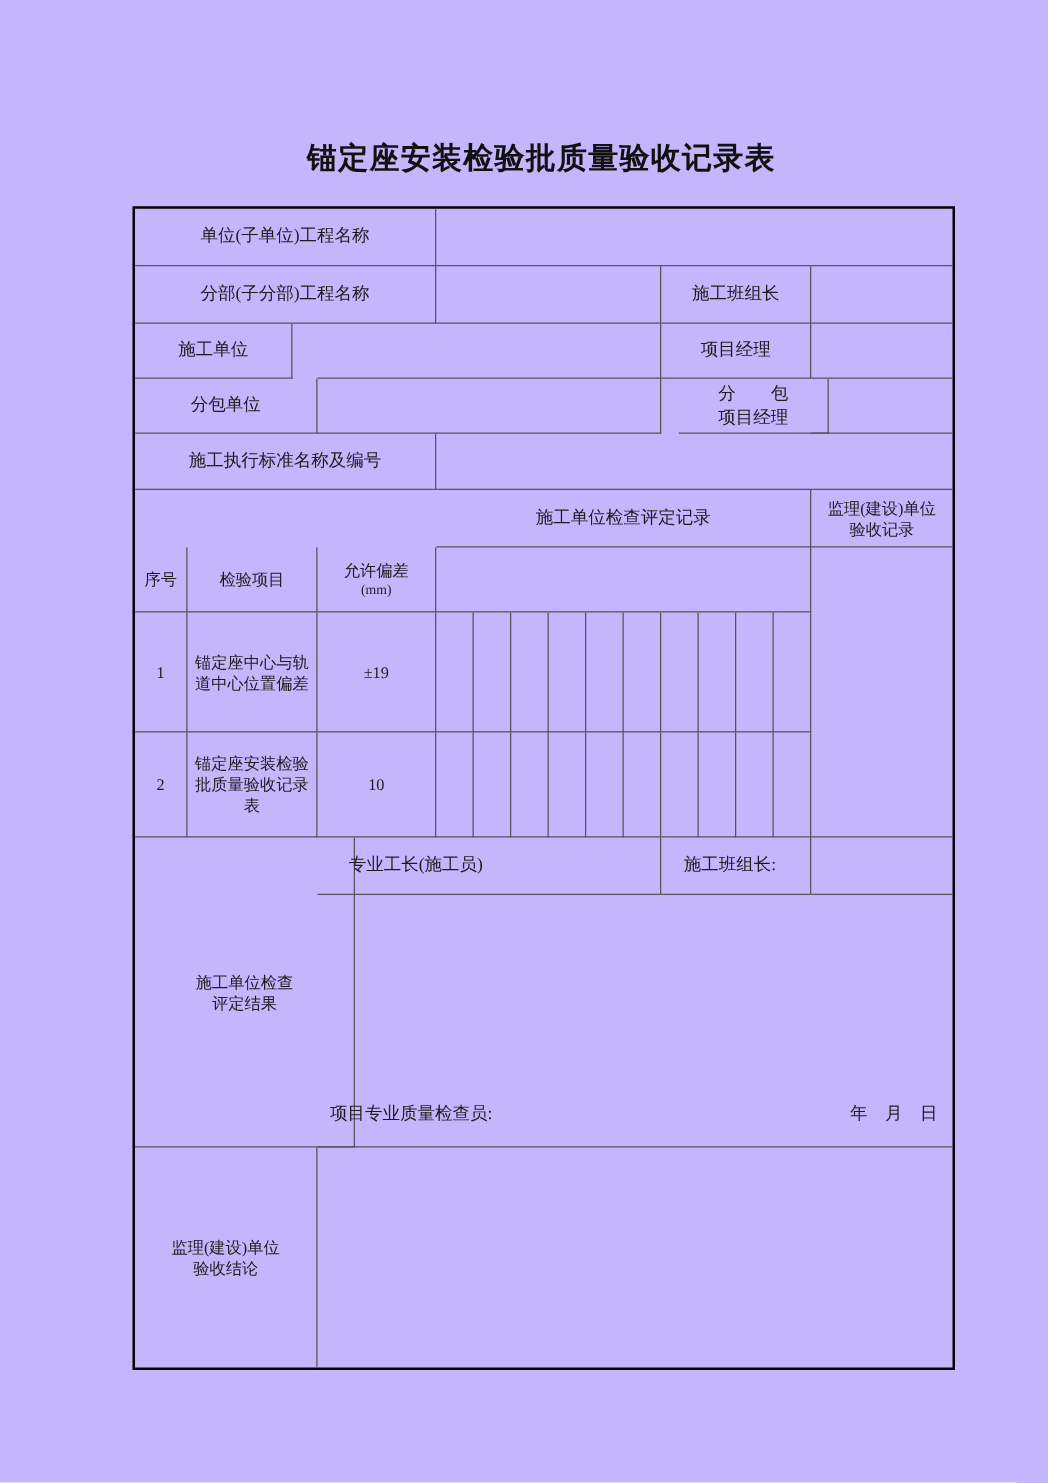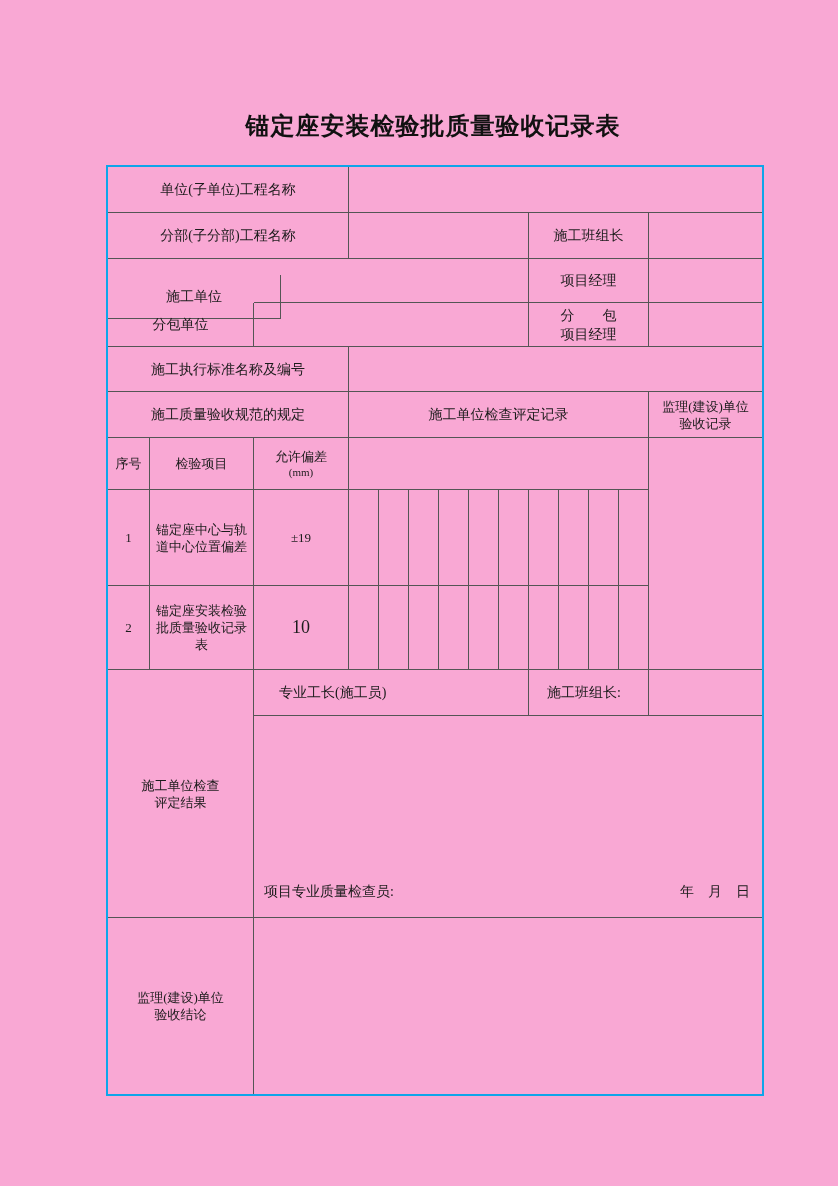--- a/index.html
+++ b/index.html
@@ -1,21 +1,21 @@
 <!DOCTYPE html>
 <html><head>
 <meta charset="utf-8">
 <style>
   html,body{margin:0;padding:0;background:#ffffff;}
-  .page{position:relative;width:838px;height:1186px;background:#f9a8d4;overflow:hidden;
+  .page{position:relative;width:838px;height:1186px;background:#c4b5fd;overflow:hidden;
         font-family:"Liberation Serif","DejaVu Serif",serif;color:#1c1c1c;}
   .doc-title{position:absolute;left:106px;top:110px;width:654px;text-align:center;
              font-size:24px;font-weight:bold;letter-spacing:1px;color:#111;}
   .tbl{position:absolute;left:106px;top:165px;width:654px;height:927px;
-       border:2px solid #0ea5e9;}
+       border:2px solid #000000;}
   .c{position:absolute;box-sizing:border-box;border-right:1px solid #555;border-bottom:1px solid #555;
      display:flex;flex-direction:column;align-items:center;justify-content:center;
      font-size:14px;line-height:19px;text-align:center;color:#1c1c1c;}
   .c.nr{border-right:none;}
   .c.nb{border-bottom:none;}
   .small{font-size:11px;line-height:14px;}
   .leftpad{align-items:flex-start;text-align:left;}
   .rel{position:relative;display:block;}
   .bottext{position:absolute;font-size:14px;white-space:nowrap;}
 </style>
@@ -29,37 +29,36 @@
   <div class="tbl">
 
     <div class="c" style="left:0;top:0;width:241px;height:46px;">单位(子单位)工程名称</div>
     <div class="c nr" style="left:241px;top:0;width:413px;height:46px;"></div>
 
     <div class="c" style="left:0;top:46px;width:241px;height:46px;">分部(子分部)工程名称</div>
     <div class="c" style="left:241px;top:46px;width:180px;height:46px;"></div>
     <div class="c" style="left:421px;top:46px;width:120px;height:46px;">施工班组长</div>
     <div class="c nr" style="left:541px;top:46px;width:113px;height:46px;"></div>
 
-    <div class="c" style="left:0;top:108px;width:173px;height:44px;">施工单位</div>
+    <div class="c" style="left:0;top:92px;width:126px;height:44px;">施工单位</div>
     <div class="c" style="left:146px;top:92px;width:275px;height:44px;"></div>
     <div class="c" style="left:421px;top:92px;width:120px;height:44px;">项目经理</div>
     <div class="c nr" style="left:541px;top:92px;width:113px;height:44px;"></div>
 
     <div class="c" style="left:0;top:136px;width:146px;height:44px;text-align:center;">分包单位</div>
     <div class="c" style="left:146px;top:136px;width:275px;height:44px;"></div>
-    <div class="c" style="left:421px;top:136px;width:120px;height:44px;">
+    <div class="c" style="left:435px;top:136px;width:120px;height:44px;">
       <div>分　　包</div>
       <div>项目经理</div>
     </div>
     <div class="c nr" style="left:541px;top:136px;width:113px;height:44px;"></div>
 
     <div class="c" style="left:0;top:180px;width:241px;height:45px;">施工执行标准名称及编号</div>
     <div class="c nr" style="left:241px;top:180px;width:413px;height:45px;"></div>
 
-    <div class="c" style="left:0;top:225px;width:241px;height:46px;">施工质量验收规范的规定</div>
     <div class="c" style="left:241px;top:225px;width:300px;height:46px;">施工单位检查评定记录</div>
     <div class="c nr" style="left:541px;top:225px;width:113px;height:46px;font-size:13px;line-height:17px;">
       <div>监理(建设)单位</div>
       <div>验收记录</div>
     </div>
 
     <div class="c" style="left:0;top:271px;width:42px;height:52px;font-size:13px;">序号</div>
     <div class="c" style="left:42px;top:271px;width:104px;height:52px;font-size:13px;">检验项目</div>
     <div class="c" style="left:146px;top:271px;width:95px;height:52px;">
       <div style="font-size:13px;line-height:16px;">允许偏差</div>
@@ -77,33 +76,33 @@
     <div class="c" style="left:331px;top:323px;width:30px;height:96px;"></div>
     <div class="c" style="left:361px;top:323px;width:30px;height:96px;"></div>
     <div class="c" style="left:391px;top:323px;width:30px;height:96px;"></div>
     <div class="c" style="left:421px;top:323px;width:30px;height:96px;"></div>
     <div class="c" style="left:451px;top:323px;width:30px;height:96px;"></div>
     <div class="c" style="left:481px;top:323px;width:30px;height:96px;"></div>
     <div class="c" style="left:511px;top:323px;width:30px;height:96px;"></div>
 
     <div class="c" style="left:0;top:419px;width:42px;height:84px;font-size:13px;">2</div>
     <div class="c" style="left:42px;top:419px;width:104px;height:84px;font-size:13px;line-height:17px;padding:0 6px;">锚定座安装检验批质量验收记录表</div>
-    <div class="c" style="left:146px;top:419px;width:95px;height:84px;font-size:18px;text-align:right;">10</div>
+    <div class="c" style="left:146px;top:419px;width:95px;height:84px;font-size:13px;text-align:right;">10</div>
     <div class="c" style="left:241px;top:419px;width:30px;height:84px;"></div>
     <div class="c" style="left:271px;top:419px;width:30px;height:84px;"></div>
     <div class="c" style="left:301px;top:419px;width:30px;height:84px;"></div>
     <div class="c" style="left:331px;top:419px;width:30px;height:84px;"></div>
     <div class="c" style="left:361px;top:419px;width:30px;height:84px;"></div>
     <div class="c" style="left:391px;top:419px;width:30px;height:84px;"></div>
     <div class="c" style="left:421px;top:419px;width:30px;height:84px;"></div>
     <div class="c" style="left:451px;top:419px;width:30px;height:84px;"></div>
     <div class="c" style="left:481px;top:419px;width:30px;height:84px;"></div>
     <div class="c" style="left:511px;top:419px;width:30px;height:84px;"></div>
 
-    <div class="c" style="left:0;top:503px;width:146px;height:248px;font-size:13px;line-height:17px;">
+    <div class="c" style="left:0;top:503px;width:176px;height:248px;font-size:13px;line-height:17px;">
       <div>施工单位检查</div>
       <div>评定结果</div>
     </div>
 
     <div class="c leftpad" style="left:146px;top:503px;width:275px;height:46px;padding-left:25px;justify-content:center;">专业工长(施工员)</div>
     <div class="c leftpad" style="left:421px;top:503px;width:120px;height:46px;padding-left:18px;justify-content:center;">施工班组长:</div>
     <div class="c nr" style="left:541px;top:503px;width:113px;height:46px;"></div>
 
     <div class="c nr rel" style="left:146px;top:549px;width:508px;height:202px;">
       <span class="bottext" style="left:10px;bottom:16px;">项目专业质量检查员:</span>

